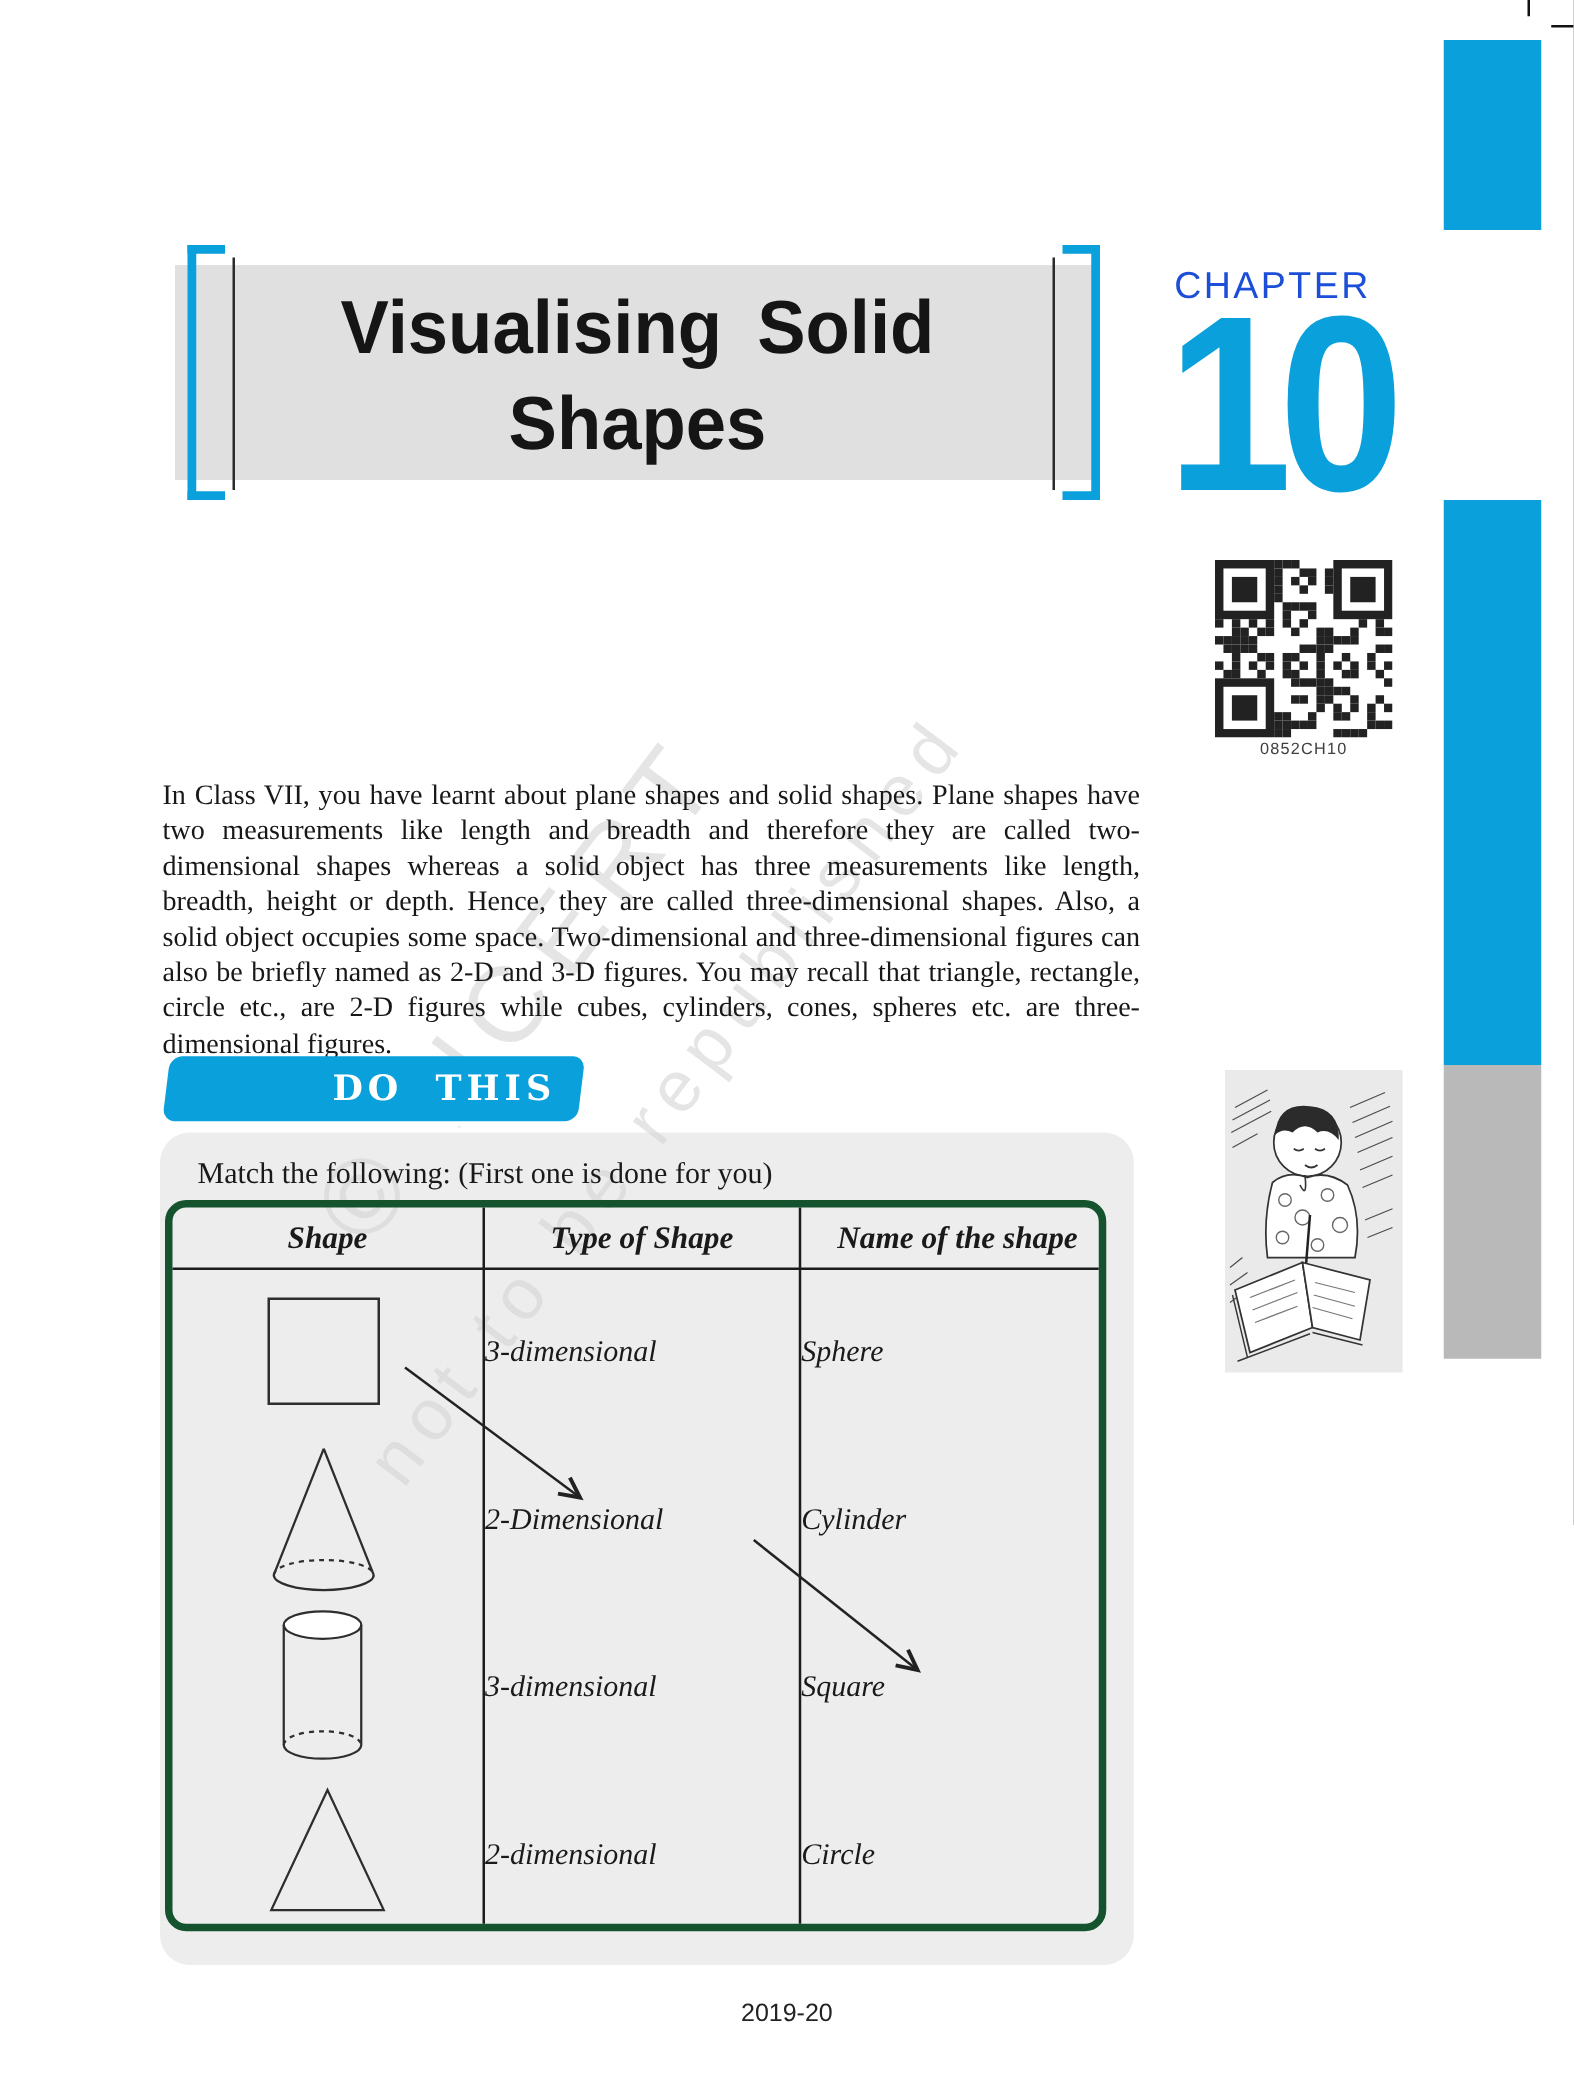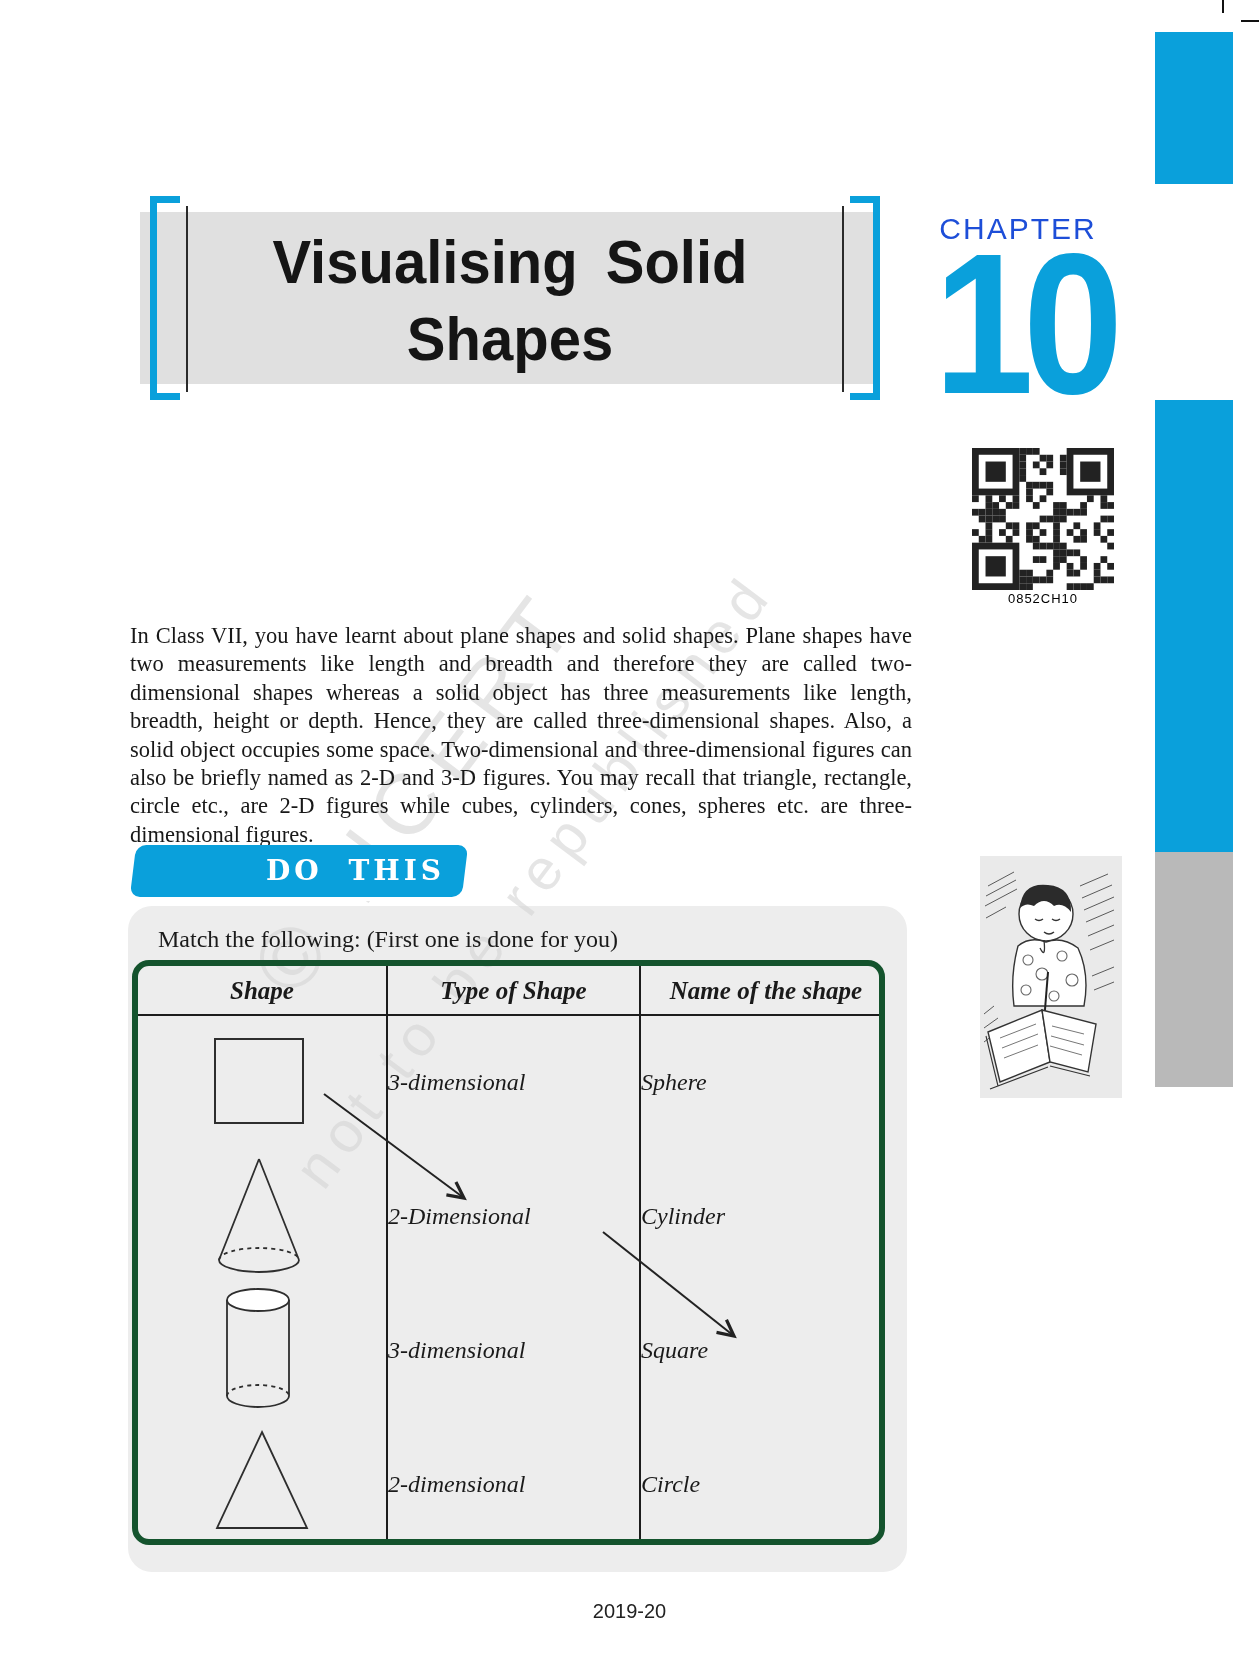--- a/index.html
+++ b/index.html
@@ -34,21 +34,21 @@
   }
   .chapter-word { position:absolute; left:890px; top:212px; width:256px; text-align:center;
     font-family:"Liberation Sans", sans-serif; font-size:30px; letter-spacing:2px; color:#1d4ed8; font-weight:500; }
   .chapter-num { position:absolute; left:890px; top:238px; width:266px; text-align:center;
     font-family:"Liberation Sans", sans-serif; font-weight:bold; font-size:200px; line-height:172px;
     letter-spacing:-12px; transform:scaleX(.9); transform-origin:center top; }
 
   
   .qr { position:absolute; left:972px; top:448px; width:142px; height:142px; background:#fff; }
   .qr-label { position:absolute; left:952px; top:591px; width:182px; text-align:center;
-    font-family:"Liberation Sans", sans-serif; font-size:13px; letter-spacing:1px; color:#000000; }
+    font-family:"Liberation Sans", sans-serif; font-size:13px; letter-spacing:1px; color:#404040; }
 
   
   .intro-heading { position:absolute; left:130px; top:578px; z-index:2;
     font-family:"DejaVu Serif", serif; font-weight:bold; font-size:30px; }
   .intro-heading .num { margin-right:20px; }
   .intro-para { position:absolute; left:130px; top:622px; width:782px; z-index:2;
     font-family:"Liberation Serif", serif; font-size:22.5px; line-height:28.4px;
     text-align:justify; color:#181818; }
 
   

